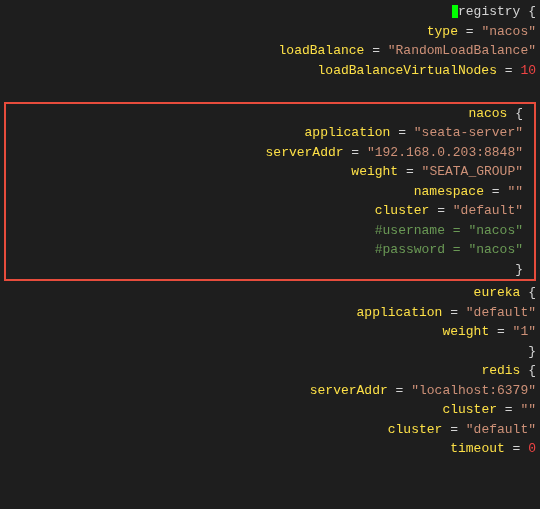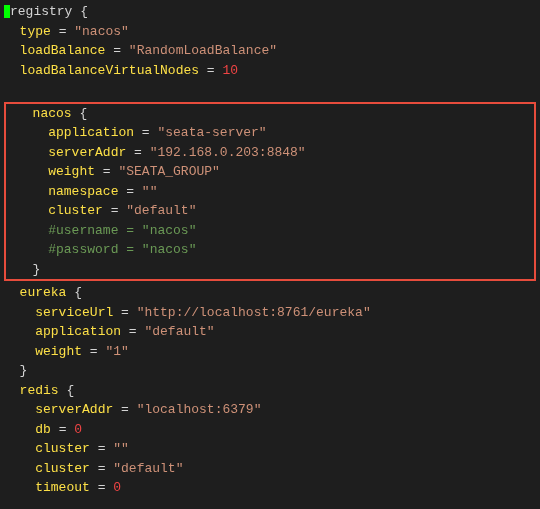--- a/index.html
+++ b/index.html
@@ -17,20 +17,21 @@
       color: #d4d4d4;
       overflow: hidden;
     }
     .code-container {
       padding: 2px 4px;
       position: relative;
     }
     .line {
       display: block;
       white-space: pre;
+      text-align: right;
     }
     .green-marker {
       display: inline-block;
       width: 6px;
       height: 13px;
       background-color: #00ff00;
       vertical-align: middle;
       margin-right: 0px;
     }        
     .str { color: #ce9178; }       
@@ -76,25 +77,23 @@
     <span class="line">    <span class="key">cluster</span><span class="plain"> = </span><span class="str">"default"</span></span>
 
     <span class="line">    <span class="comment">#username = "nacos"</span></span>
 
     <span class="line">    <span class="comment">#password = "nacos"</span></span>
 
     <span class="line">  <span class="plain">}</span></span>
   </div>
 
   <span class="line">  <span class="key">eureka</span><span class="plain"> {</span></span>
-  <span class="line">    <span class="key">serviceUrl</span><span class="plain"> = </span><span class="str">"http://localhost:8761/eureka"</span></span>
   <span class="line">    <span class="key">application</span><span class="plain"> = </span><span class="str">"default"</span></span>
   <span class="line">    <span class="key">weight</span><span class="plain"> = </span><span class="str">"1"</span></span>
   <span class="line">  <span class="plain">}</span></span>
 
   <span class="line">  <span class="key">redis</span><span class="plain"> {</span></span>
   <span class="line">    <span class="key">serverAddr</span><span class="plain"> = </span><span class="str">"localhost:6379"</span></span>
-  <span class="line">    <span class="key">db</span><span class="plain"> = </span><span class="number">0</span></span>
   <span class="line">    <span class="key">cluster</span><span class="plain"> = </span><span class="str">""</span></span>
   <span class="line">    <span class="key">cluster</span><span class="plain"> = </span><span class="str">"default"</span></span>
   <span class="line">    <span class="key">timeout</span><span class="plain"> = </span><span class="number">0</span></span>
 
 </div>
 
 </body></html>

